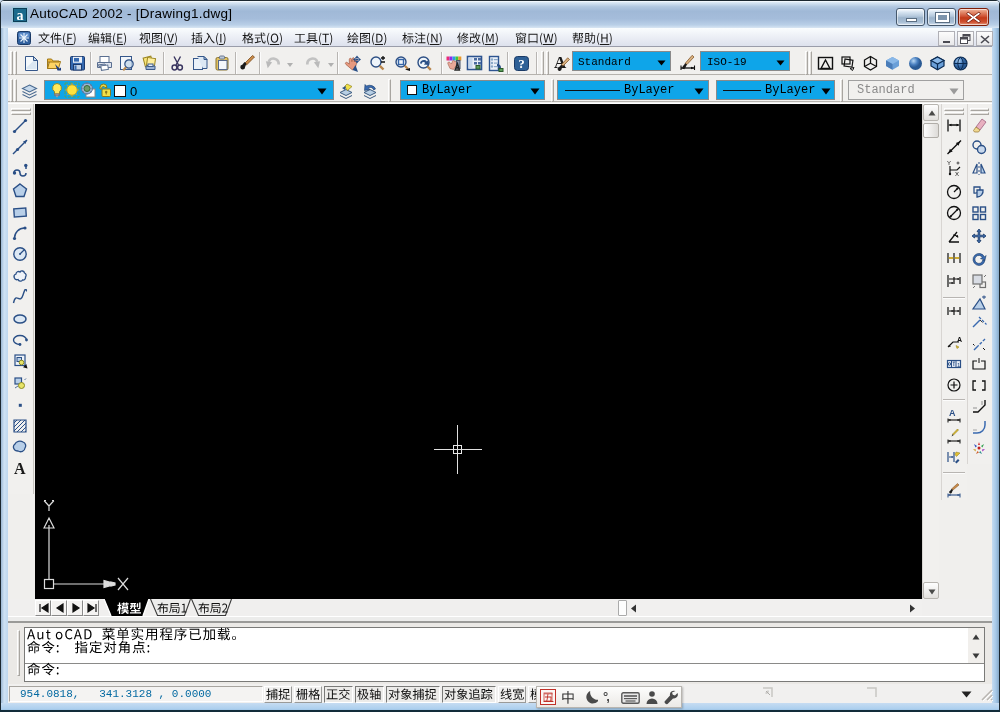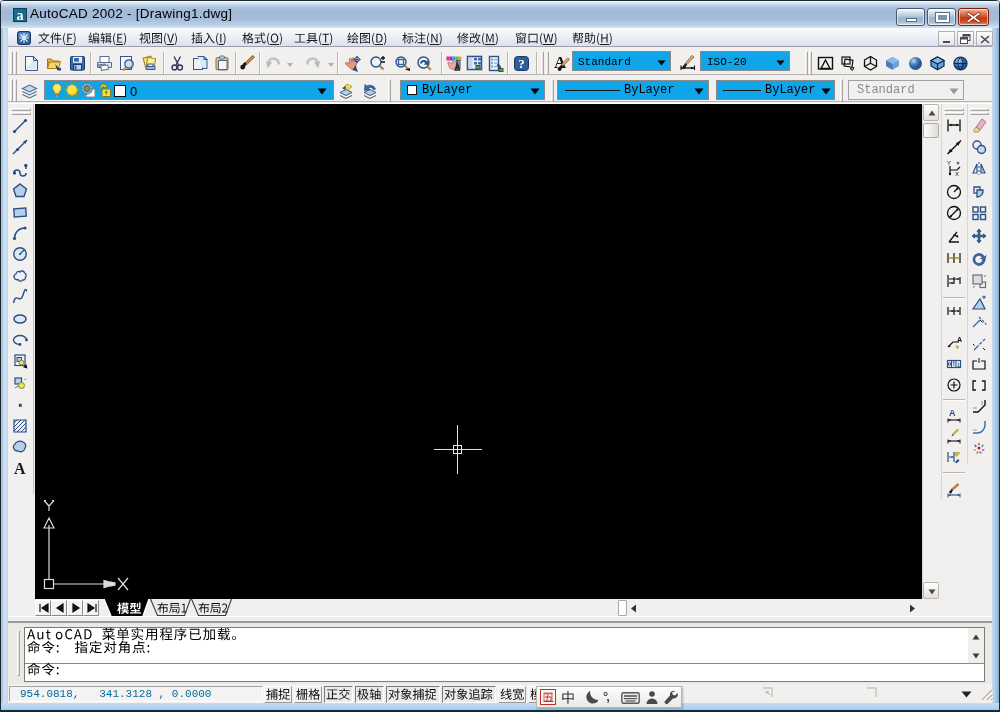--- a/index.html
+++ b/index.html
@@ -270,21 +270,21 @@
     </svg>
   </div>
 <svg class="abs" style="left:680px;top:54px" width="17" height="17" viewBox="0 0 17 17">
     <path d="M1 14 h13.5" stroke="#111" stroke-width="1.3"></path>
     <path d="M1 14 l3.5-1.3 v2.6 z M14.5 14 l-3.5-1.3 v2.6 z" fill="#111"></path>
     <path d="M1 16 v-4.5 M14.5 16 v-4.5" stroke="#111" stroke-width="1.1"></path>
     <path d="M14 3 l-7 7.5 -1.8-1.2 7-8 z" fill="#d8b080" stroke="#7a4a1a" stroke-width="0.7"></path>
     <path d="M7 10.5 l-1.8-1.2 -1.4 2 a1.6 1.6 0 1 0 2 1.5 z" fill="#1a1a1a"></path>
   </svg>
 <div class="combo" style="left:700px;top:51px;width:90px">
-<div class="mono abs" style="left:6px;top:4px;font-size:11px;color:#000">ISO-20</div>
+<div class="mono abs" style="left:6px;top:4px;font-size:11px;color:#000">ISO-19</div>
 <svg class="abs" style="left:75px;top:8px" width="9" height="6" viewBox="0 0 9 6">
       <path d="M0.5 0.5 h8 l-4 5 z" fill="#000"></path>
     </svg>
   </div>
 <svg class="abs" style="left:817px;top:55px" width="17" height="17" viewBox="0 0 17 17">
     <rect x="1.5" y="2.5" width="14" height="11.5" fill="none" stroke="#111" stroke-width="1.4"></rect>
     <path d="M8.5 5 l4.5 8.5 h-9 z" fill="none" stroke="#111" stroke-width="1.4"></path>
   </svg>
 <svg class="abs" style="left:840px;top:55px" width="17" height="17" viewBox="0 0 17 17">
     <rect x="2" y="2" width="8" height="7" fill="none" stroke="#111" stroke-width="1.2"></rect>

